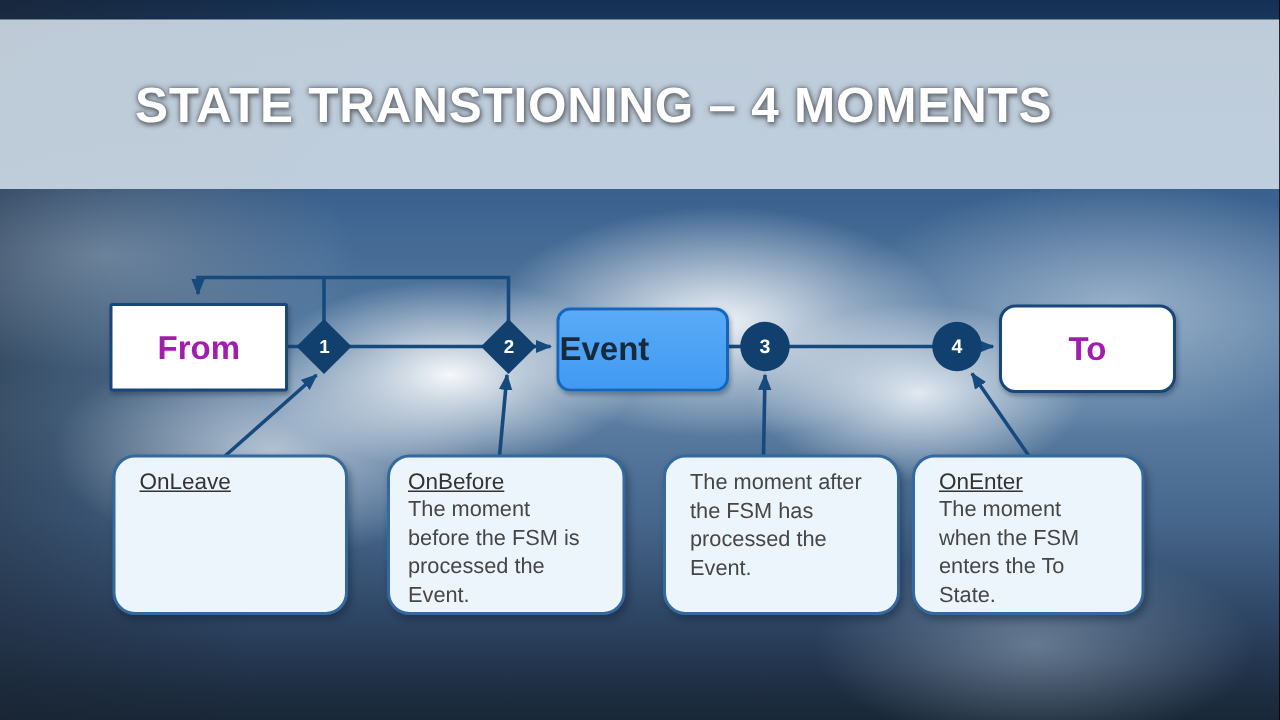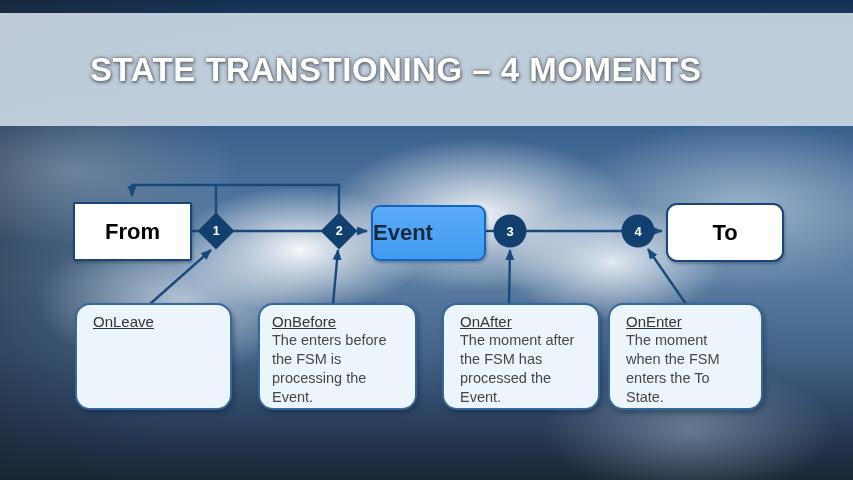--- a/index.html
+++ b/index.html
@@ -24,21 +24,21 @@
   }
   .slide-title{
     margin:0 0 0 90px;font-size:33px;font-weight:700;letter-spacing:.5px;
     color:#ffffff;
     text-shadow:0 0 2px #70757b, 0 0 4px rgba(92,98,104,.85), 1px 2px 3px rgba(70,76,82,.6);
   }
   svg.connectors{position:absolute;left:0;top:0;width:853px;height:480px;}
   .state-box{
     position:absolute;background:#ffffff;border:2px solid #17477a;border-radius:2px;
     display:flex;align-items:center;justify-content:center;
-    font-size:22px;font-weight:600;color:#000000;
+    font-size:22px;font-weight:600;color:#a21caf;
     box-shadow:1px 2px 3px rgba(20,40,60,.35);
   }
   .from-box{left:73px;top:202px;width:115px;height:55px;}
   .to-box{left:666px;top:203px;width:114px;height:55px;border-radius:11px;}
   .event-box{
     position:absolute;left:371px;top:205px;width:111px;height:52px;
     background:linear-gradient(180deg,#5aabf8,#419af2);
     border:2px solid #1366bd;border-radius:9px;
     display:flex;align-items:center;justify-content:flex-start;
     font-size:22px;font-weight:600;color:#18293c;
@@ -127,24 +127,23 @@
   </div>
   <div class="marker circle m4">
     <span class="num">4</span>
   </div>
 
   <div class="callout c1">
     <div class="callout-title">OnLeave</div>
   </div>
   <div class="callout c2">
     <div class="callout-title">OnBefore</div>
-    <div class="callout-text">The enters before the FSM is processing the Event.</div>
+    <div class="callout-text">The moment before the FSM is processed the Event.</div>
   </div>
   <div class="callout c3">
-    <div class="callout-title">OnAfter</div>
     <div class="callout-text">The moment after the FSM has processed the Event.</div>
   </div>
   <div class="callout c4">
     <div class="callout-title">OnEnter</div>
     <div class="callout-text">The moment when the FSM enters the To State.</div>
   </div>
 
 </div>
 
 </body></html>

